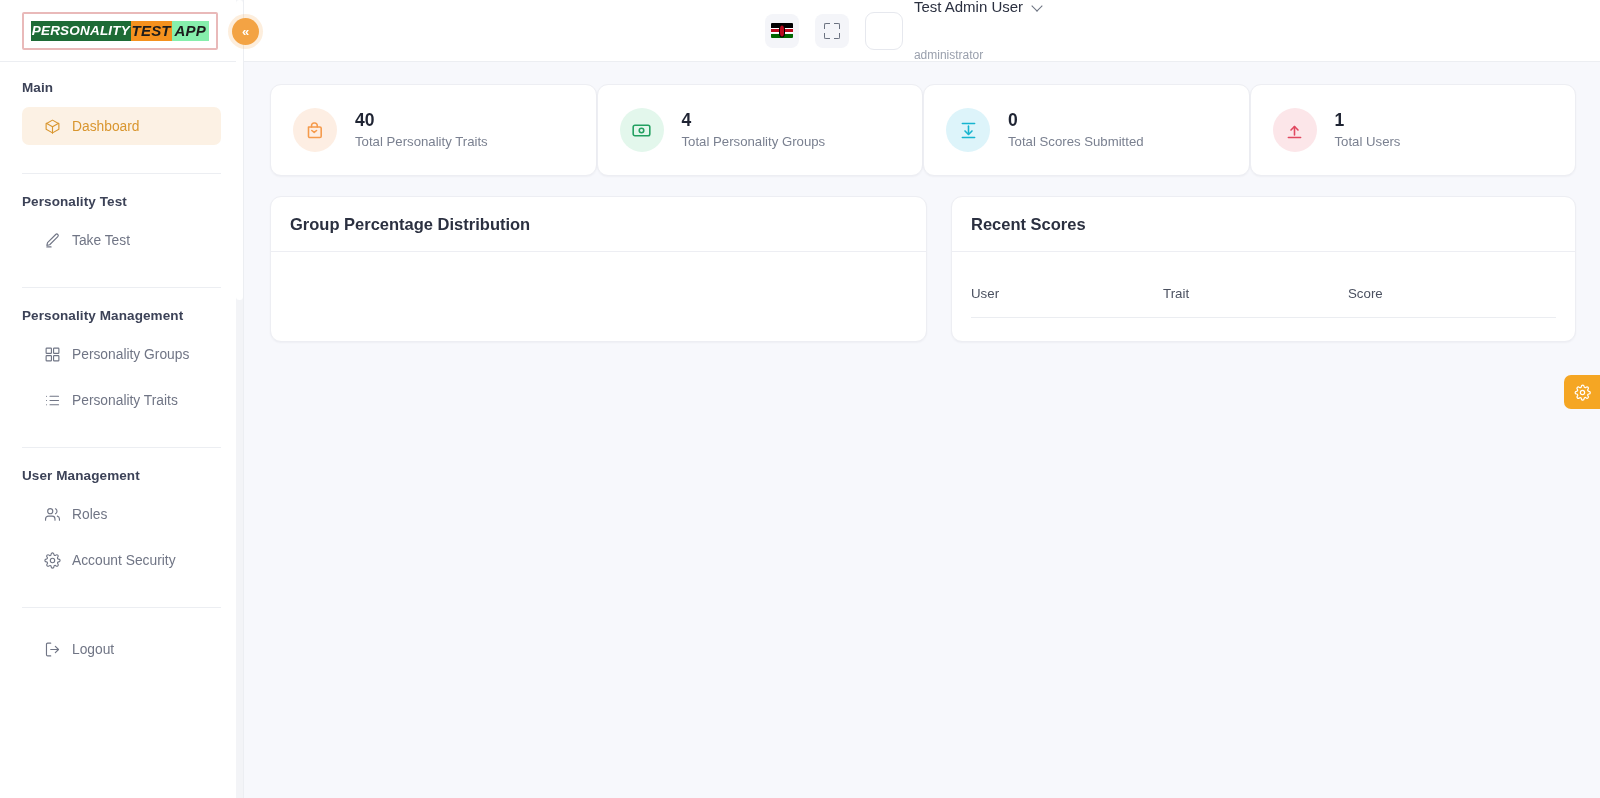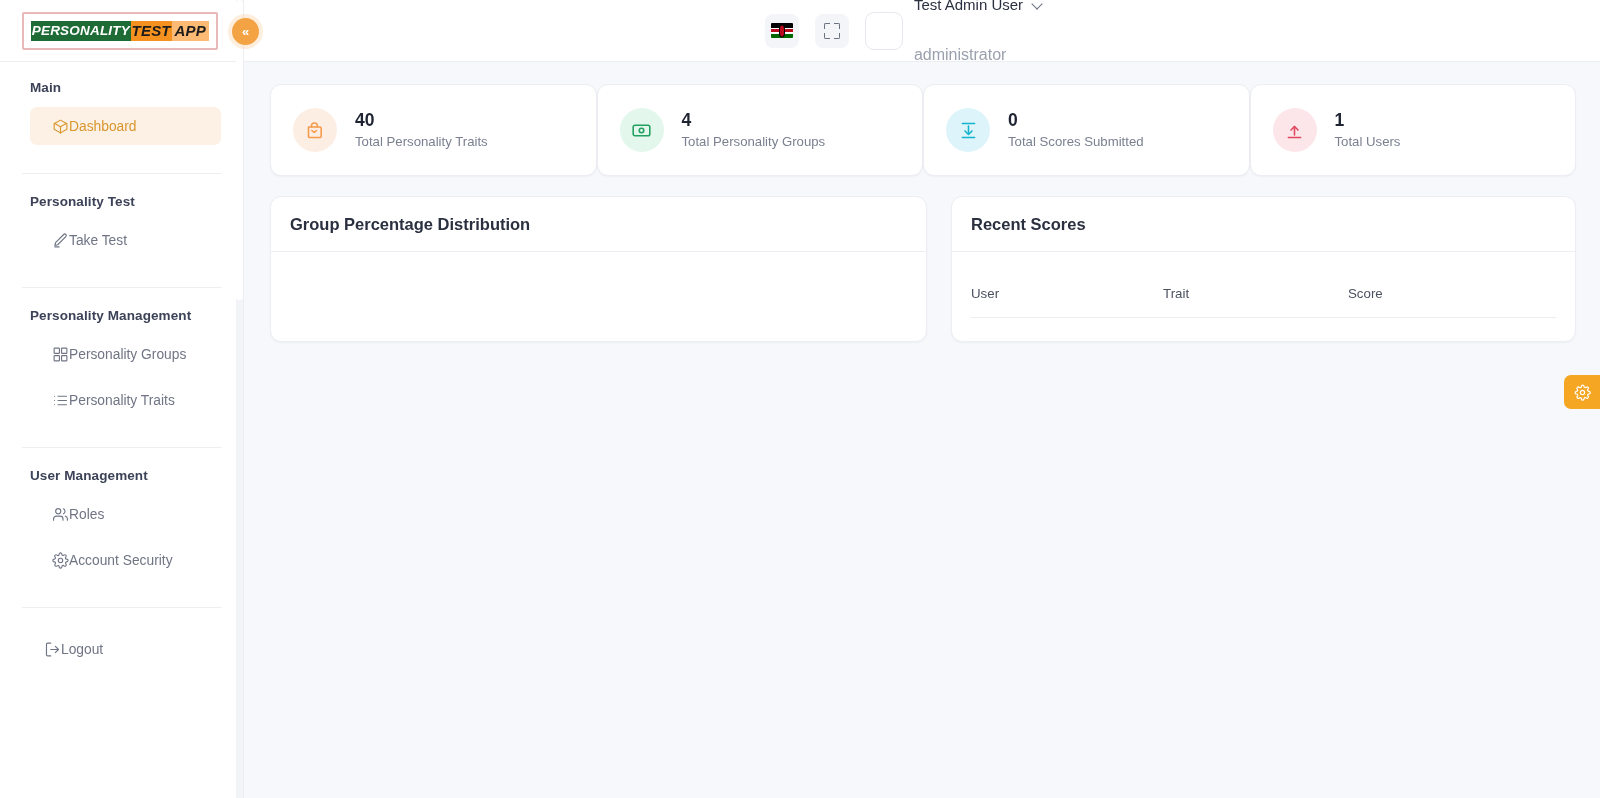--- a/index.html
+++ b/index.html
@@ -35,40 +35,40 @@
   .logo {
     display: flex; height: 38px; width: 196px;
     border: 2px solid #e9b9b9; border-radius: 2px;
     overflow: hidden; background: #fff;
     padding: 7px;
   }
   .logo-seg { display: flex; align-items: center; justify-content: center;
     font-weight: 700; letter-spacing: .2px; font-style: italic; }
   .logo-a { background: #1e6b36; color: #ffffff; flex: 0 0 56%; font-size: 13.5px; }
   .logo-b { background: #f5911e; color: #1c1c1c; flex: 0 0 23%; font-size: 15px; }
-  .logo-c { background: #fdba74; color: #1c1c1c; flex: 0 0 21%; font-size: 15px; }
+  .logo-c { background: #86efac; color: #1c1c1c; flex: 0 0 21%; font-size: 15px; }
 
   .collapse-btn {
     position: absolute; left: 232px; top: 18px; z-index: 30;
     width: 27px; height: 27px; border-radius: 50%;
     background: #f5a košt; background: #f3a344;
     color: #fff; display: flex; align-items: center; justify-content: center;
     font-size: 13px; font-weight: 700; cursor: pointer;
     box-shadow: 0 0 0 4px rgba(243,163,68,.18);
     border: none;
   }
 
   .nav { padding: 18px 0 0 0; }
   .nav-section-title {
     font-size: 13.5px; font-weight: 600; color: #3c4257;
     padding: 0 0 0 22px; margin-bottom: 12px; letter-spacing: .1px;
   }
-  .nav-group { padding-bottom: 6px; margin-left: 8px; }
+  .nav-group { padding-bottom: 6px; }
   .nav-item {
-    display: flex; align-items: center; 
+    display: flex; align-items: center; gap: 11px;
     height: 38px; margin: 0 22px 8px 22px;
     padding-left: 22px; border-radius: 7px;
     color: #707585; font-size: 13.8px; cursor: pointer;
     text-decoration: none;
   }
   .nav-item.active { background: #fcf1e4; color: #d9962f; }
   .nav-item .ico { width: 17px; height: 17px; display: flex; align-items: center;
     justify-content: center; flex: 0 0 17px; }
   .nav-item svg { width: 17px; height: 17px; stroke: currentColor;
     fill: none; stroke-width: 1.6; stroke-linecap: round; stroke-linejoin: round; }
@@ -109,21 +109,21 @@
   .expand-ico .tr { top: 0; right: 0; border-left: none; border-bottom: none; border-top-right-radius: 2px; }
   .expand-ico .bl { bottom: 0; left: 0; border-right: none; border-top: none; border-bottom-left-radius: 2px; }
   .expand-ico .br { bottom: 0; right: 0; border-left: none; border-top: none; border-bottom-right-radius: 2px; }
 
   .user-box { display: flex; align-items: center; gap: 11px; cursor: pointer; }
   .avatar { width: 38px; height: 38px; border-radius: 9px;
     border: 1px solid #e6e8ee; background: #ffffff; }
   .user-meta { display: flex; flex-direction: column; line-height: 1.25; }
   .user-name-row { display: flex; align-items: center; gap: 9px; }
   .user-name { font-size: 15px; color: #2b3040; font-weight: 400; }
-  .user-role { font-size: 16px; color: #9aa0ad; margin-top: 31px; }
+  .user-role { font-size: 12px; color: #9aa0ad; margin-top: 31px; }
   .chev { width: 11px; height: 11px; position: relative; display: block; }
   .chev::after { content: ""; position: absolute; left: 1px; top: 0;
     width: 7px; height: 7px; border-right: 1.7px solid #6b7280;
     border-bottom: 1.7px solid #6b7280; transform: rotate(45deg); }
 
   .content { flex: 1 1 auto; padding: 22px 24px 0 26px; overflow: hidden; }
 
   .stats-row { display: flex; margin-bottom: 20px; }
   .stat-card {
     flex: 1 1 0; background: #ffffff; border: 1px solid #edeef3;

